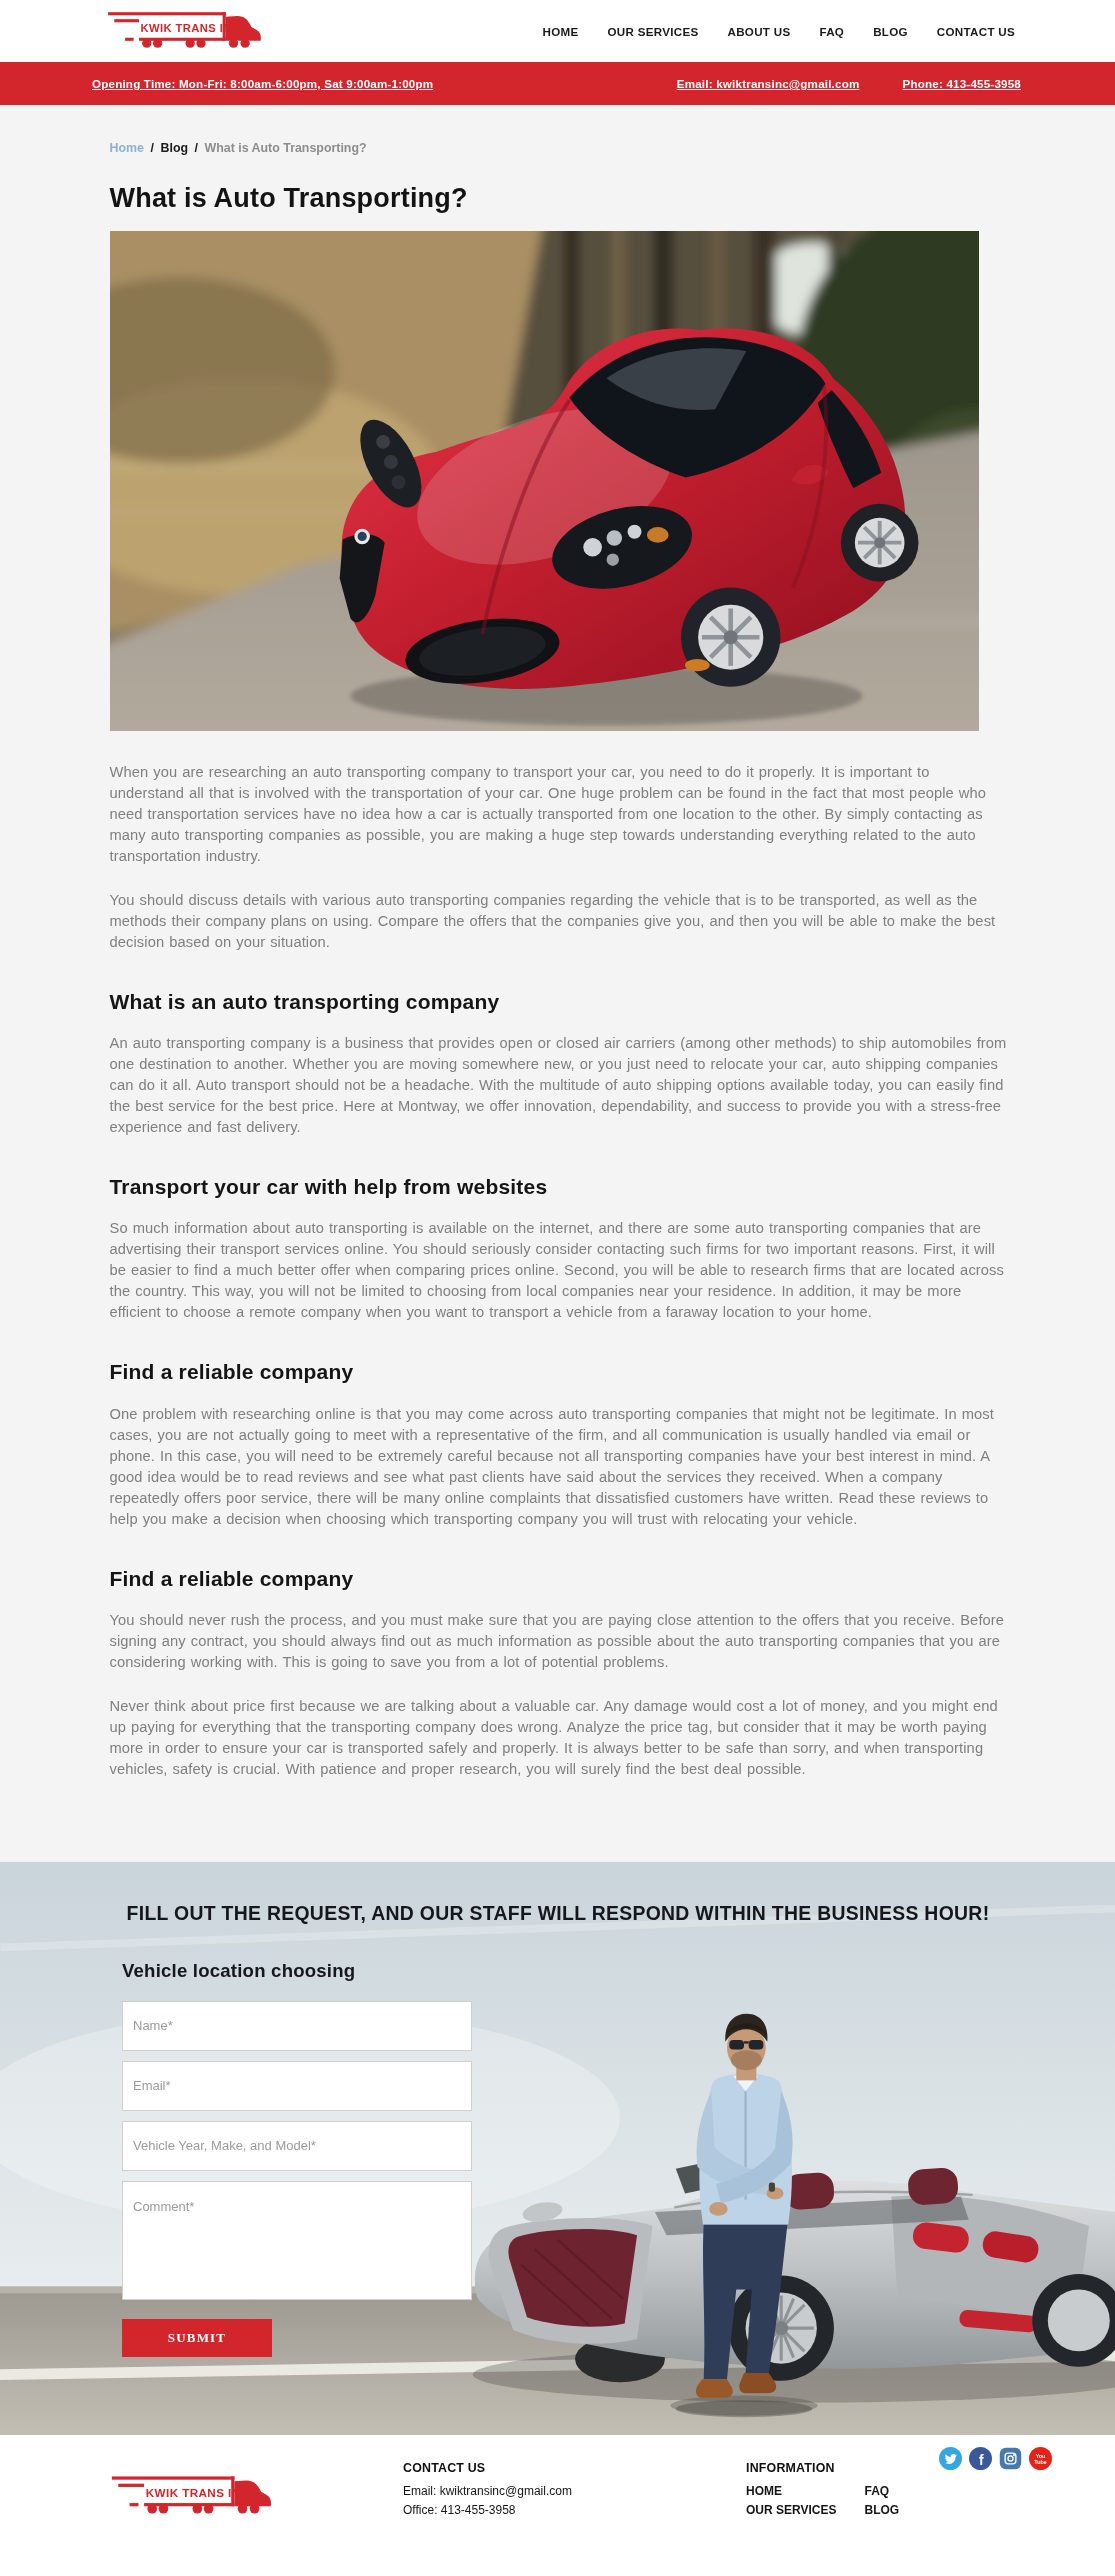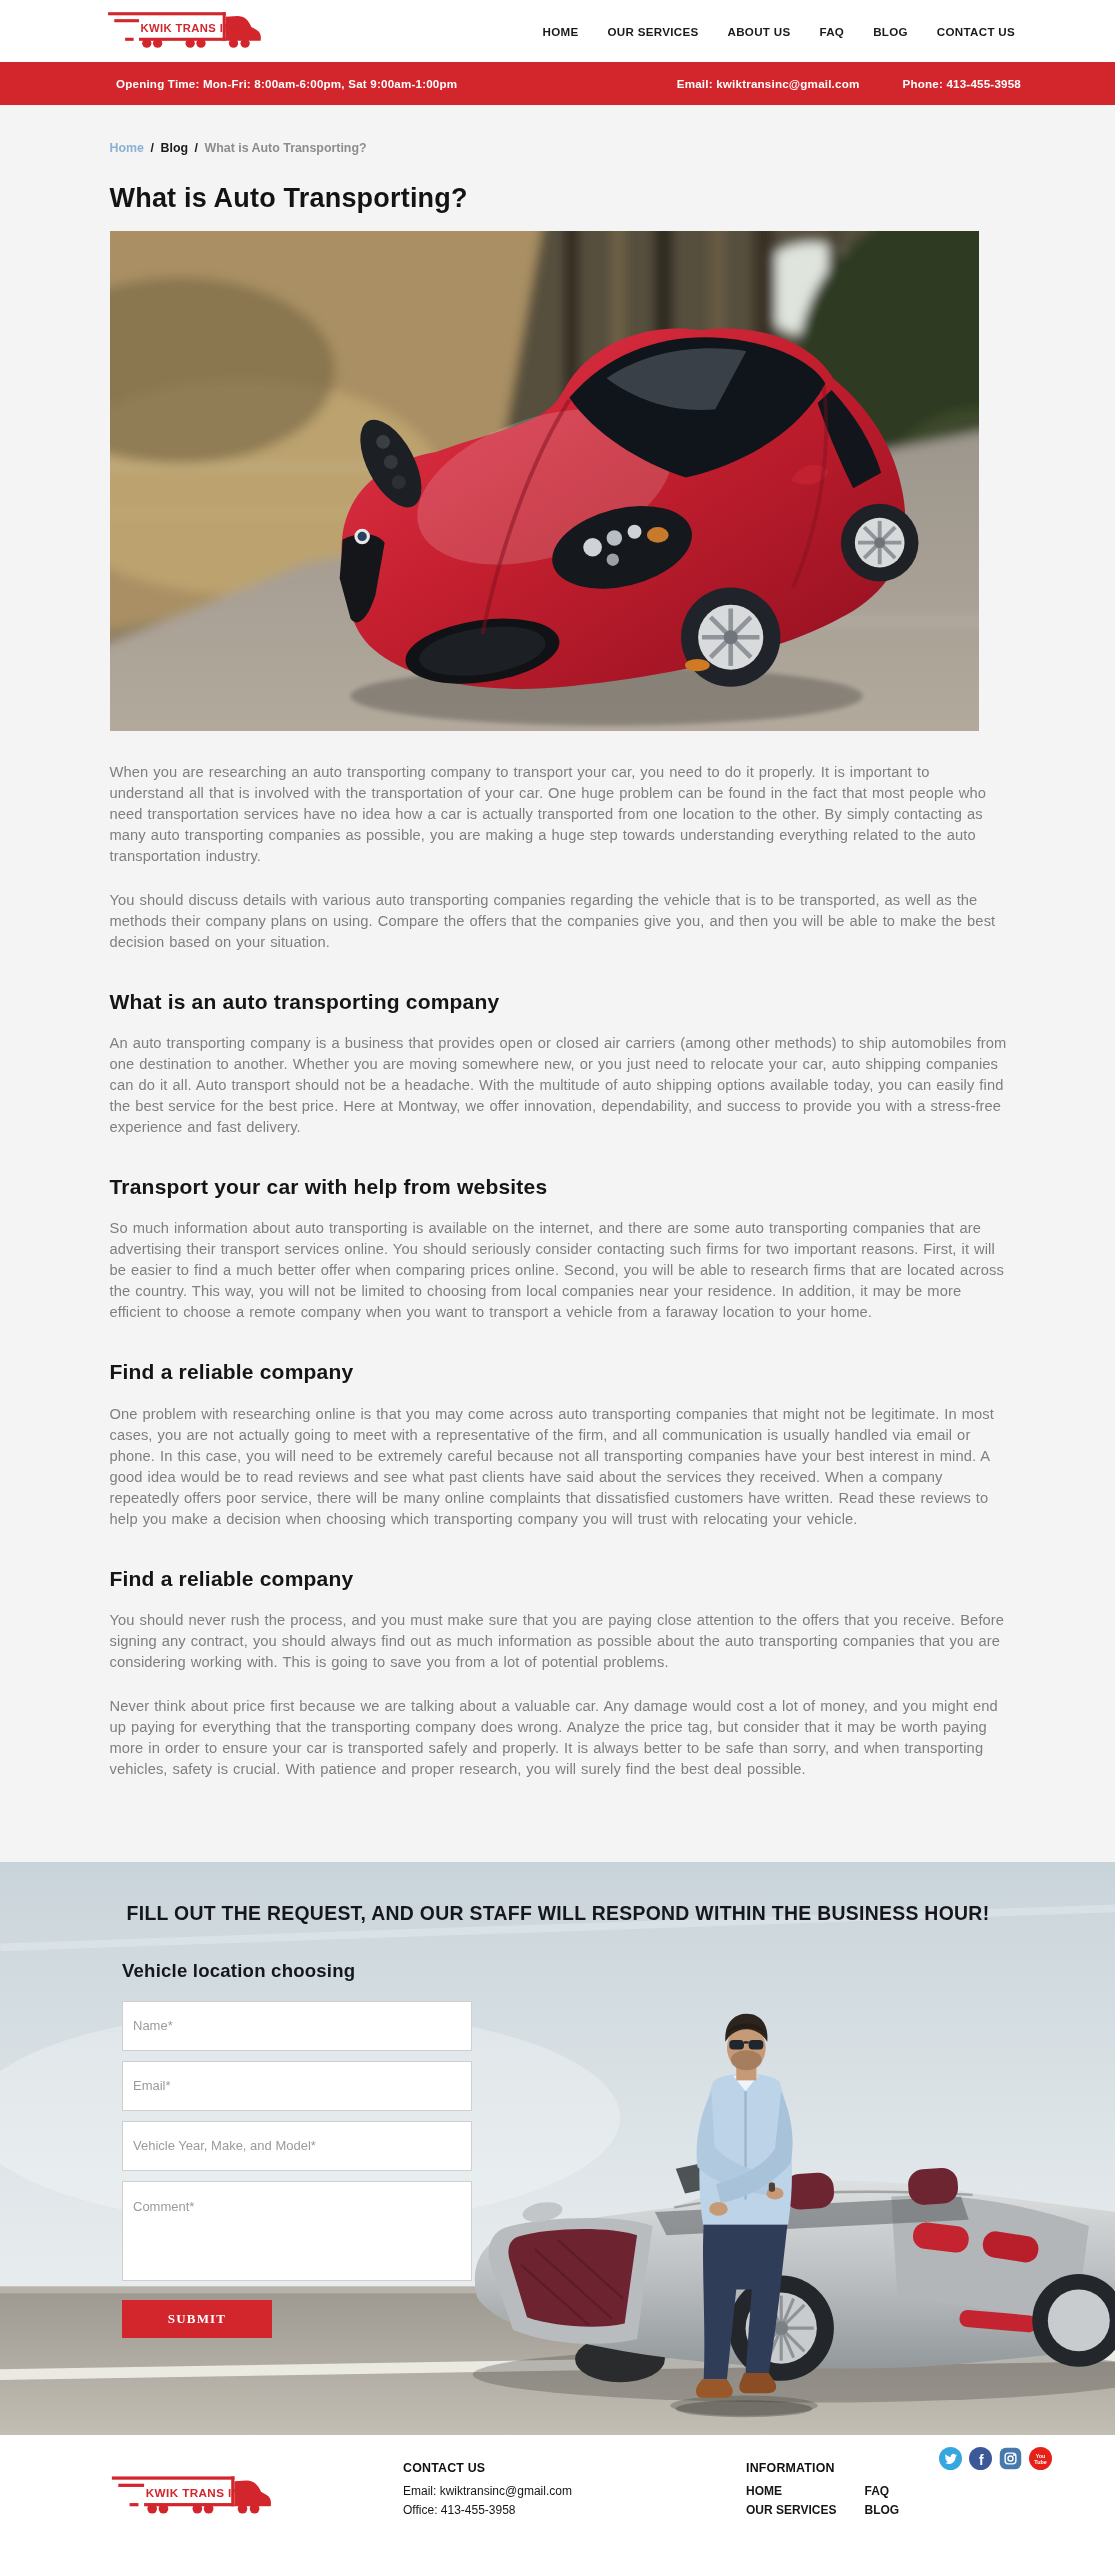--- a/index.html
+++ b/index.html
@@ -6,21 +6,21 @@
   html,body { margin:0; padding:0; }
   body { width:1116px; margin:0 auto; background:#ffffff; font-family:"Liberation Sans", sans-serif; color:#222; }
 
   
   .header { height:62px; display:flex; align-items:center; justify-content:space-between; padding:0 101px 0 108px; background:#fff; }
   .logo { display:block; text-decoration:none; }
   .nav { display:flex; gap:29px; align-items:center; }
   .nav a { font-size:11.6px; font-weight:bold; color:#1a1a1a; text-decoration:none; letter-spacing:0.3px; }
 
   
-  .topbar { height:43px; background:#d2262c; display:flex; align-items:center; justify-content:space-between; padding:0 95px 0 116px; color:#fff; font-size:11.6px; }
+  .topbar { height:43px; background:#d2262c; display:flex; align-items:center; justify-content:space-between; padding:0 95px 0 92px; color:#fff; font-size:11.6px;text-decoration:underline; }
   .topbar .hours { font-weight:bold; letter-spacing:0.2px; }
   .topbar-right { display:flex; gap:43px; align-items:center; }
   .topbar .email { font-weight:bold; letter-spacing:0.2px; }
   .topbar .phone { font-weight:bold; letter-spacing:0.2px; }
 
   
   .main { background:#f4f4f5; padding:36px 0 60px; }
   .container { width:897px; margin:0 auto; }
   .breadcrumb { font-size:12.4px; font-weight:bold; }
   .breadcrumb a { text-decoration:none; }
@@ -35,21 +35,21 @@
   .section-heading { font-size:21px; color:#151515; margin:37px 0 19.4px; letter-spacing:0.2px; }
 
   
   .request { position:relative; height:573px; overflow:hidden; }
   .request-bg { position:absolute; left:0; top:0; width:1116px; height:573px; }
   .request-banner { position:relative; z-index:2; text-align:center; padding-top:40px; margin:0; font-size:19.4px; font-weight:bold; color:#15171c; letter-spacing:0.3px; }
   .request-form { position:absolute; z-index:2; left:122px; top:98px; width:350px; }
   .form-title { font-size:18.6px; font-weight:bold; color:#15171c; margin:0 0 18.6px; letter-spacing:0.2px; }
   .field { display:block; width:100%; height:50px; background:#fff; border:0.8px solid #cfcfcf; padding:0 10px; font-size:13px; color:#555; margin-bottom:10px; font-family:"Liberation Sans", sans-serif; }
   .field::placeholder { color:#9b9b9b; }
-  textarea.field { height:100px; padding-top:17px; resize:none; }
+  textarea.field { height:119px; padding-top:17px; resize:none; }
   .submit-btn { margin-top:9.3px; width:150px; height:38px; background:#d2262c; border:none; color:#fff; font-size:13px; font-weight:bold; letter-spacing:1.2px; font-family:Liberation Serif, serif; cursor:pointer; }
 
   
   .footer { position:relative; height:151px; background:#fff; }
   .f-logo { position:absolute; left:111px; top:35px; }
   .f-contact { position:absolute; left:403px; top:26px; }
   .f-col-title { font-size:12.4px; font-weight:bold; color:#101010; margin:0 0 7px; letter-spacing:0.2px; }
   .f-line { font-size:12px; color:#161616; line-height:18.6px; }
   .f-info { position:absolute; left:746px; top:26px; }
   .f-links { display:flex; gap:28px; margin-top:7px; }

